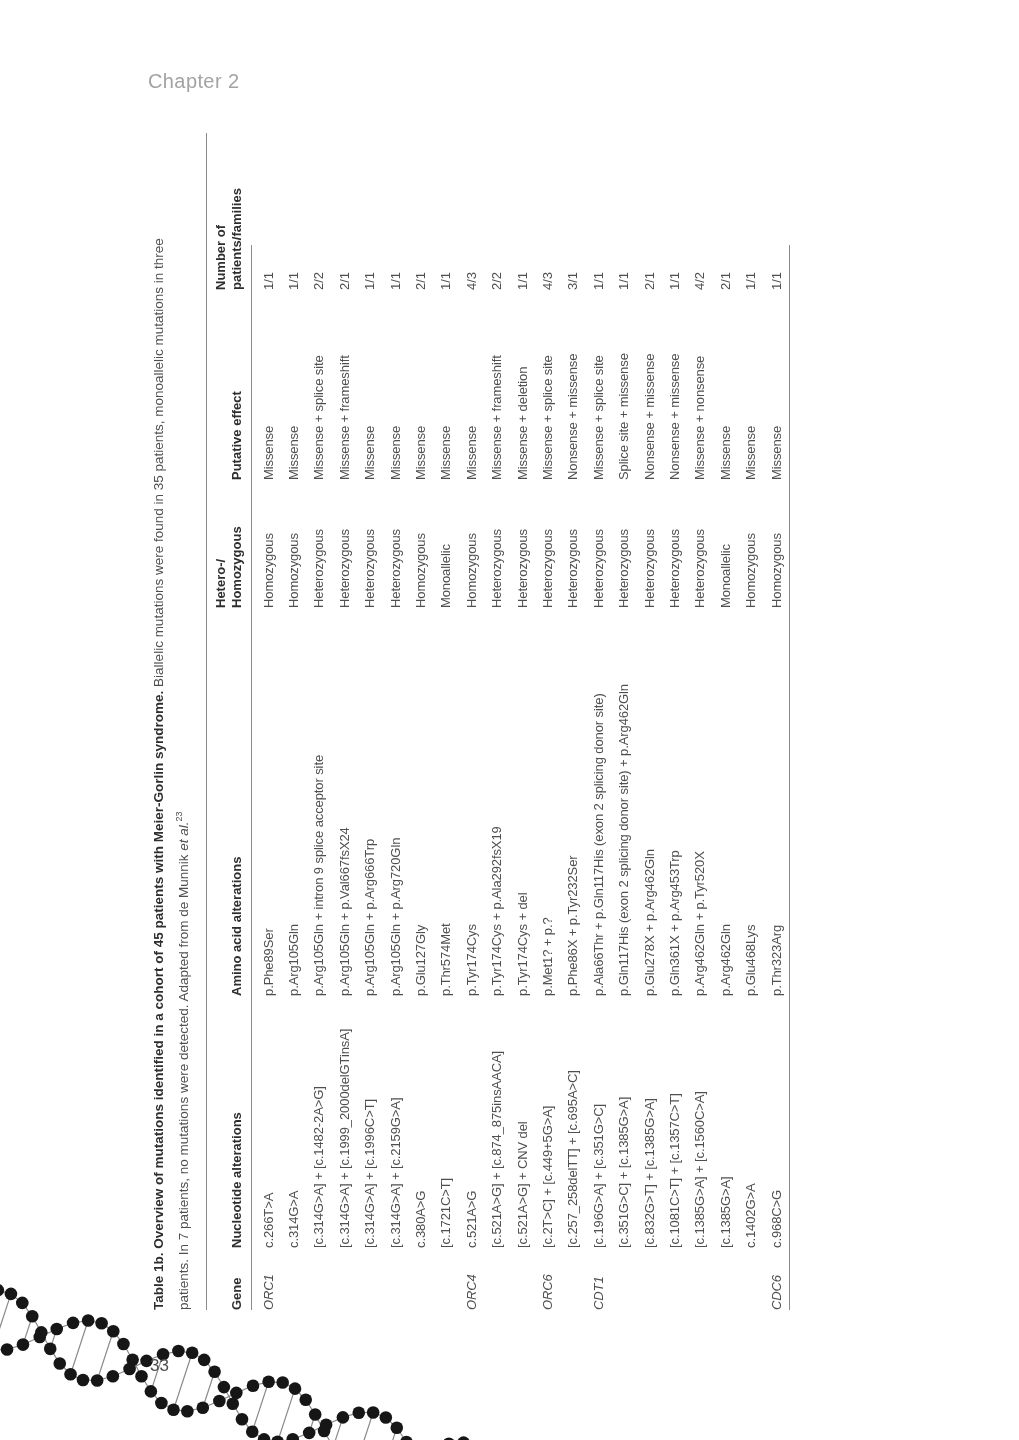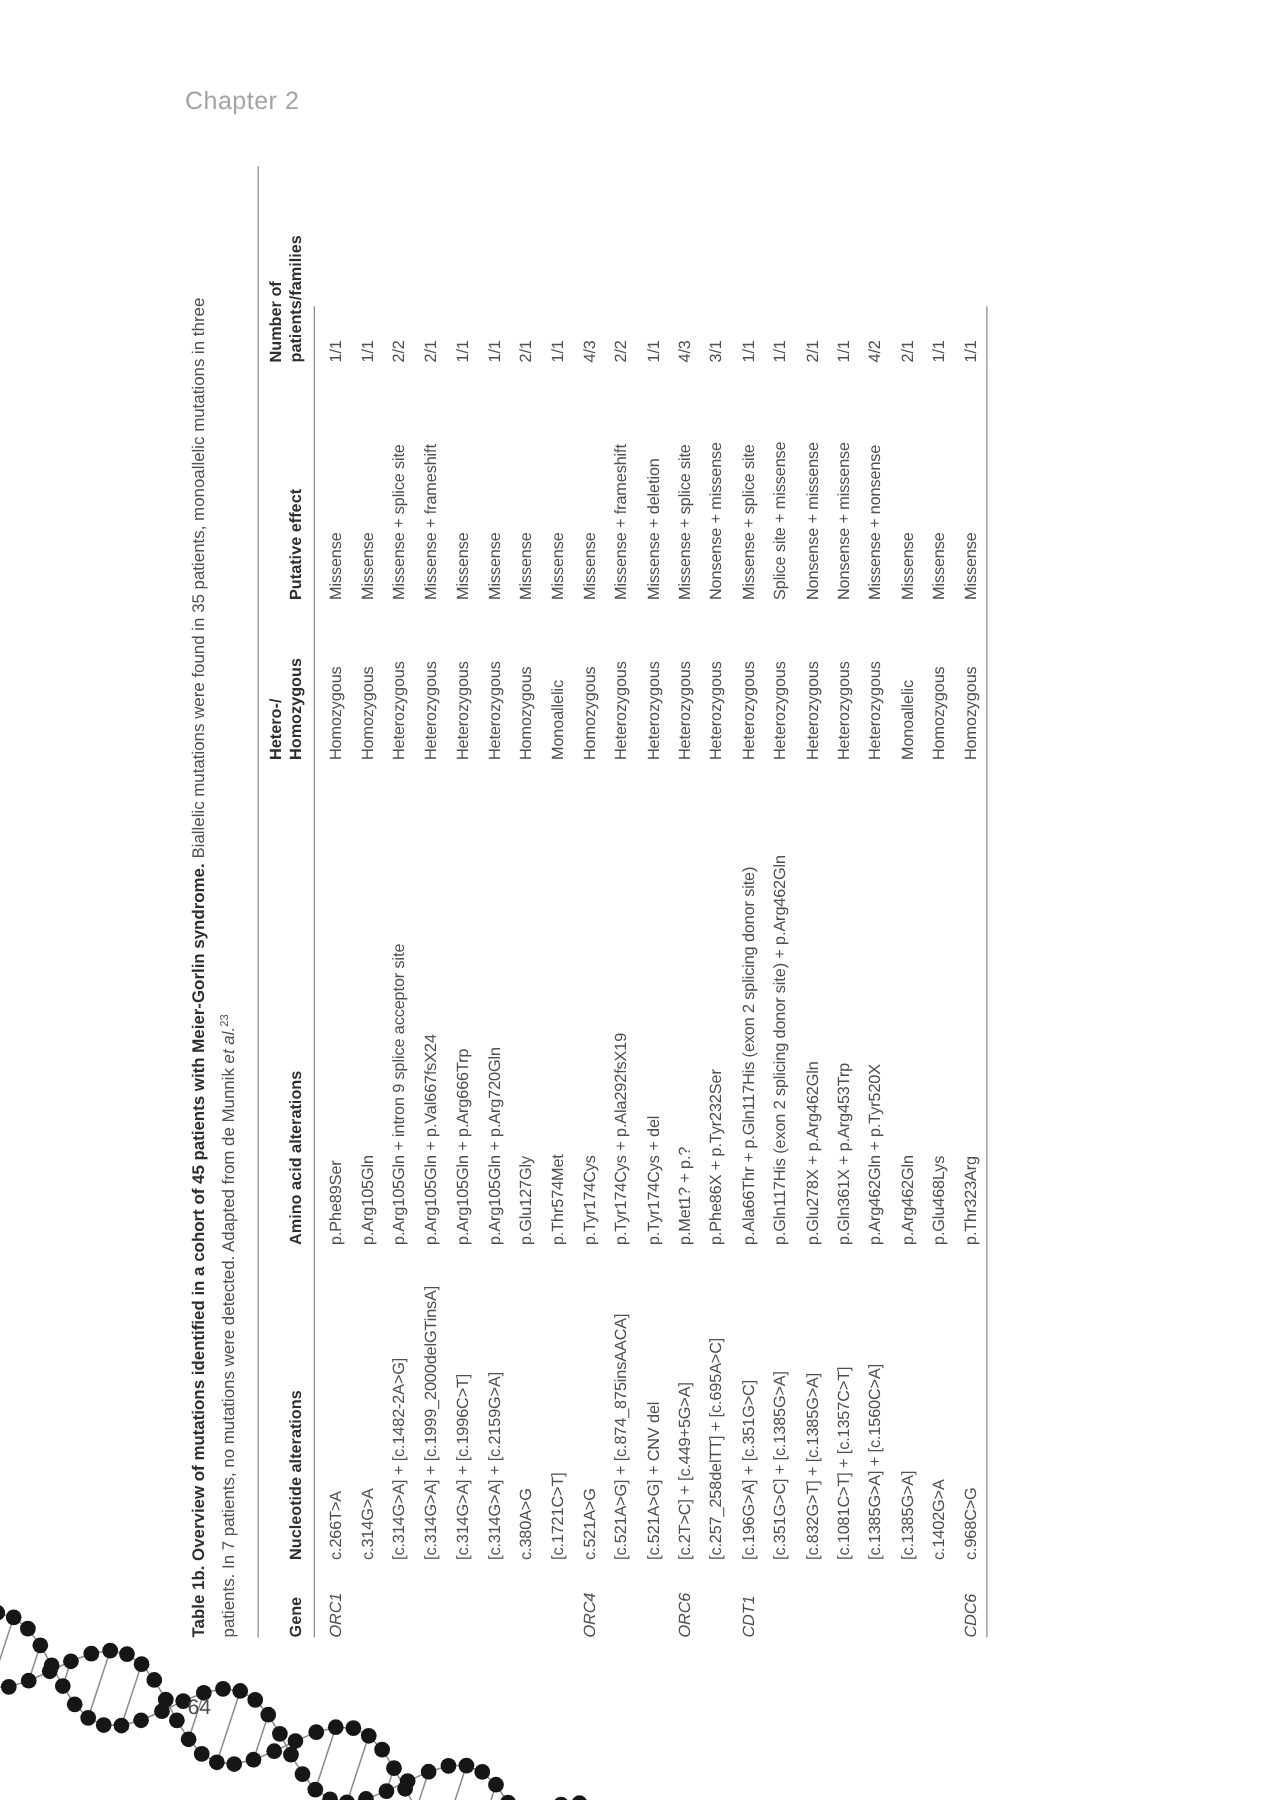--- a/index.html
+++ b/index.html
@@ -465,13 +465,13 @@
     <circle cx="445.3643000294297" cy="218.0690198656085" r="6.3" fill="#161616"></circle>
     <circle cx="458.24374724212134" cy="222.47699420101898" r="6.3" fill="#161616"></circle>
     <circle cx="472.84317619244143" cy="221.63681913187048" r="6.3" fill="#161616"></circle>
     <circle cx="488.84958951135275" cy="216.50353791240525" r="6.3" fill="#161616"></circle>
     <circle cx="505.6854397000795" cy="208.839410859401" r="6.3" fill="#161616"></circle>
     <circle cx="522.6172232759567" cy="200.88256398406529" r="6.3" fill="#161616"></circle>
     <circle cx="538.8933987520724" cy="194.92616233620743" r="6.3" fill="#161616"></circle>
     <circle cx="553.8856962369358" cy="192.8872345590932" r="6.3" fill="#161616"></circle>
   </svg>
 
-<div class="pageno">64</div>
+<div class="pageno">33</div>
 
 </body></html>

